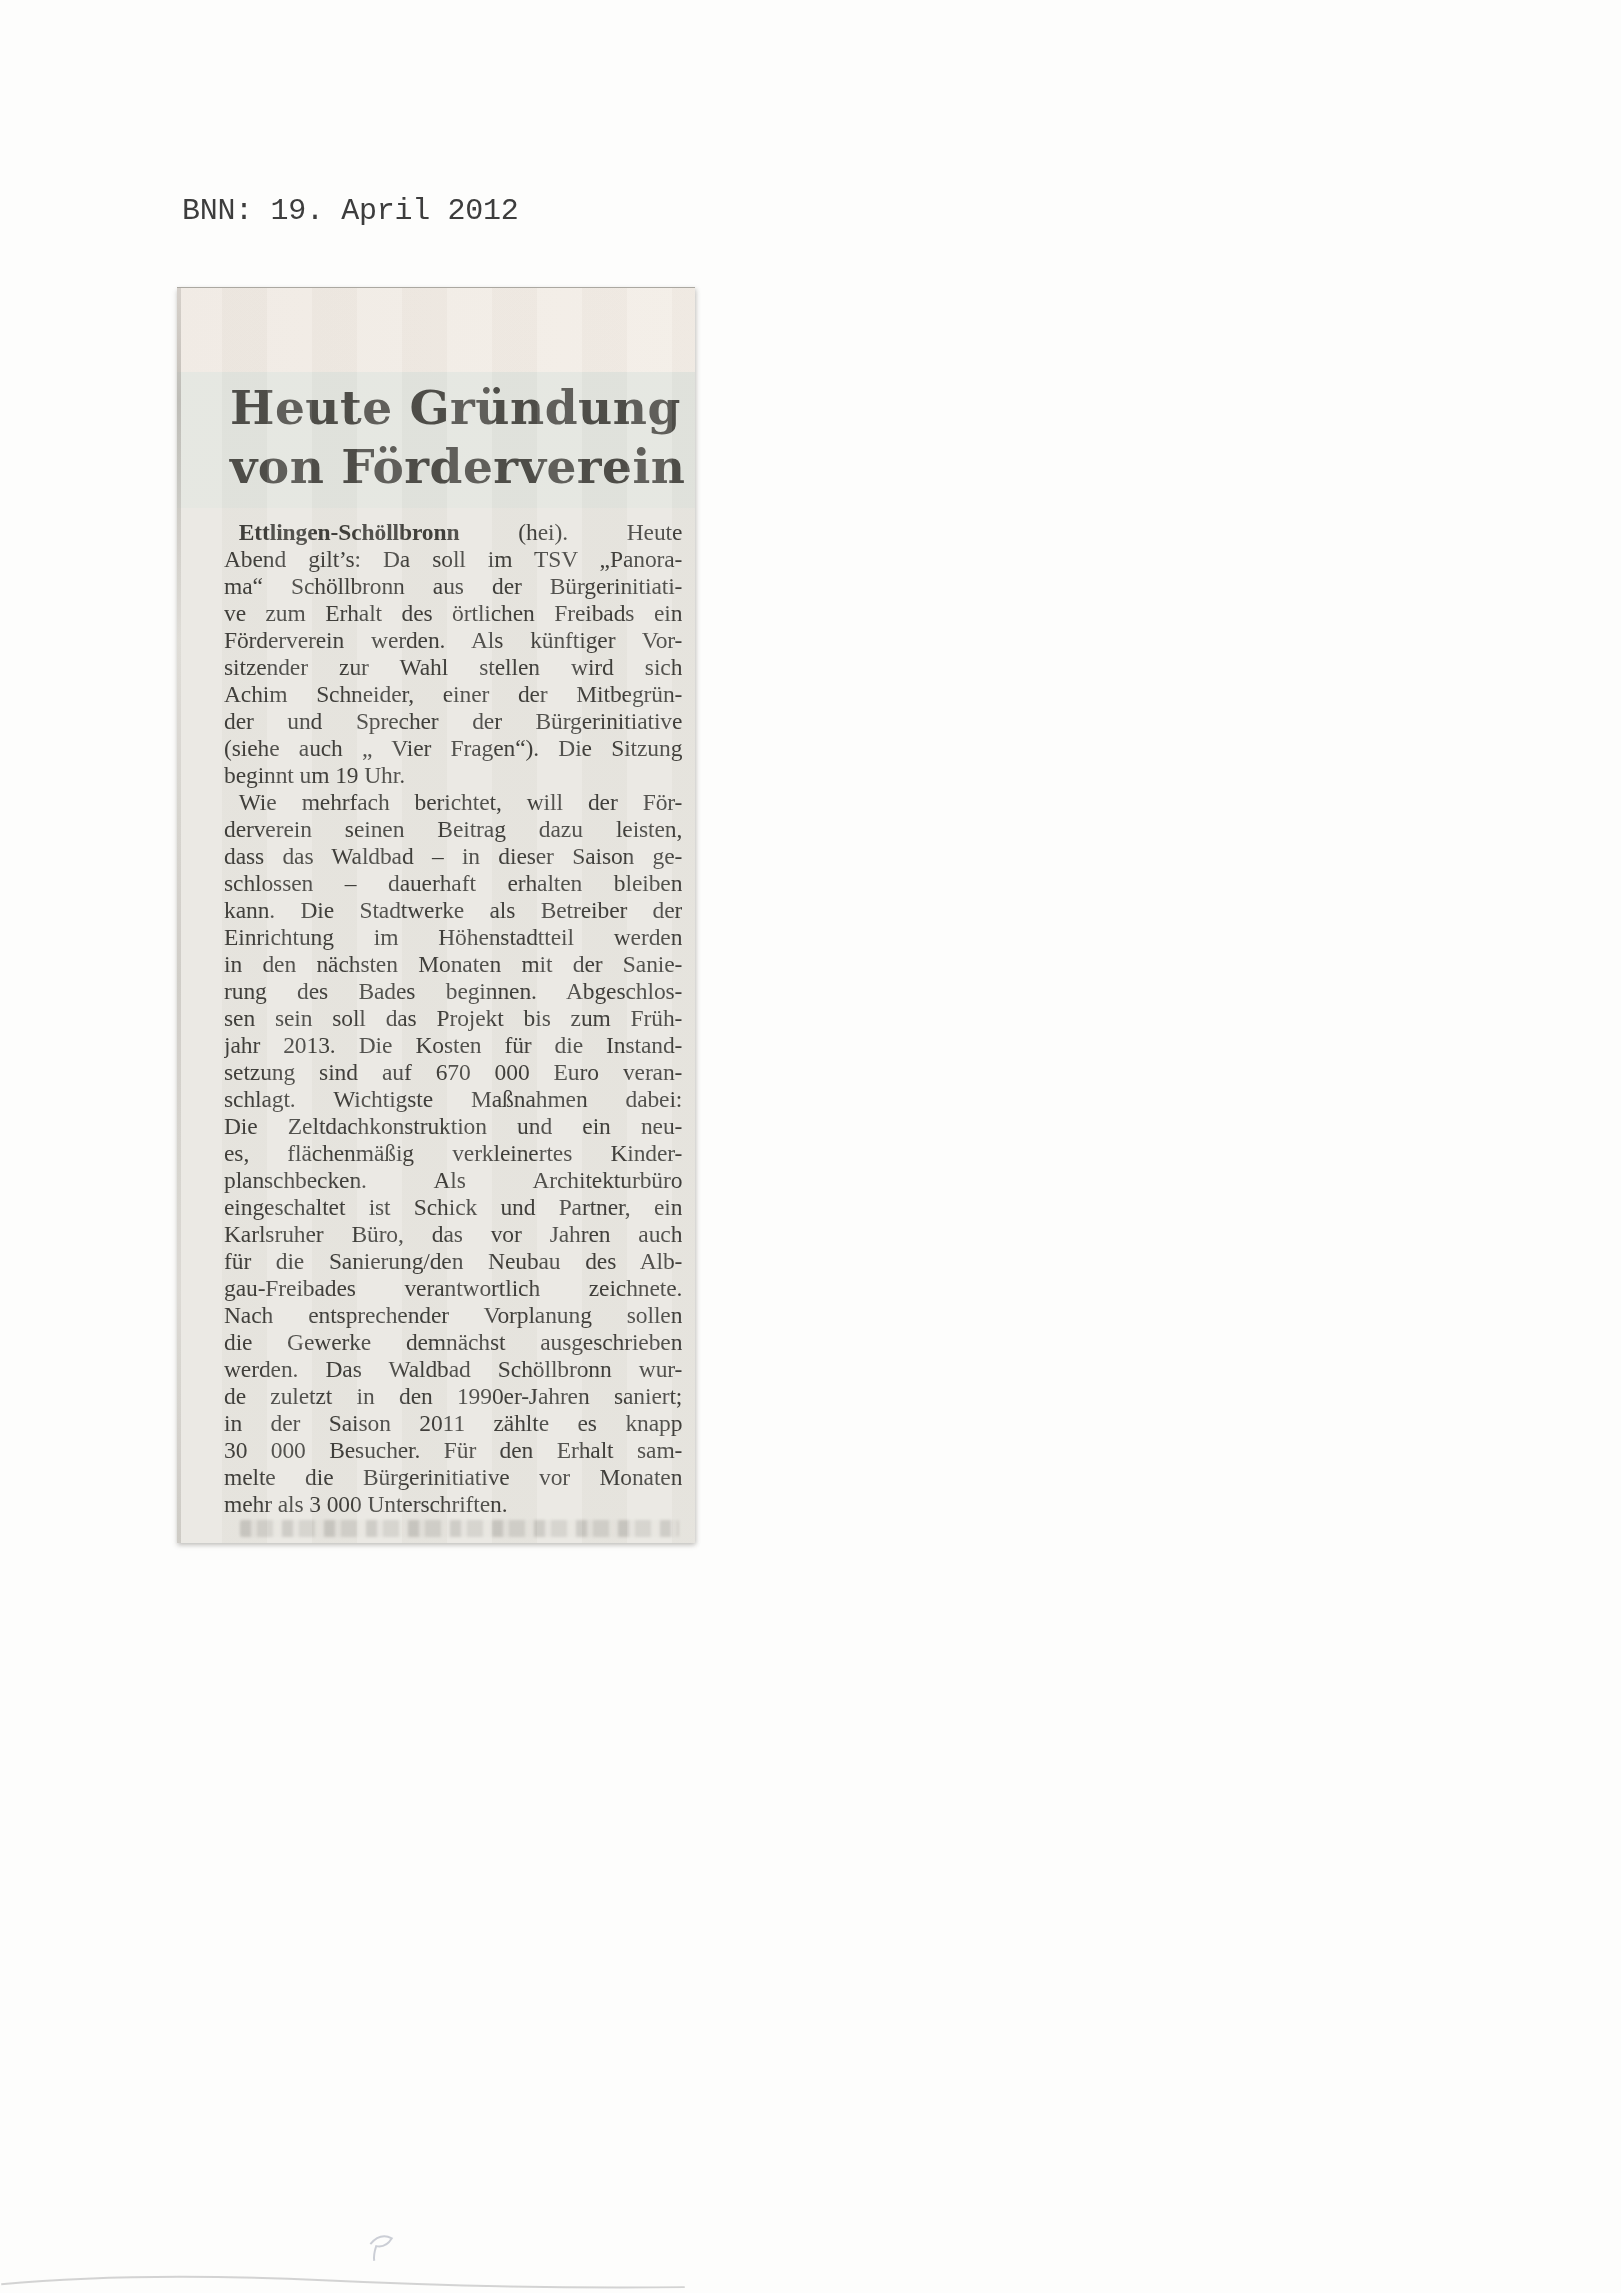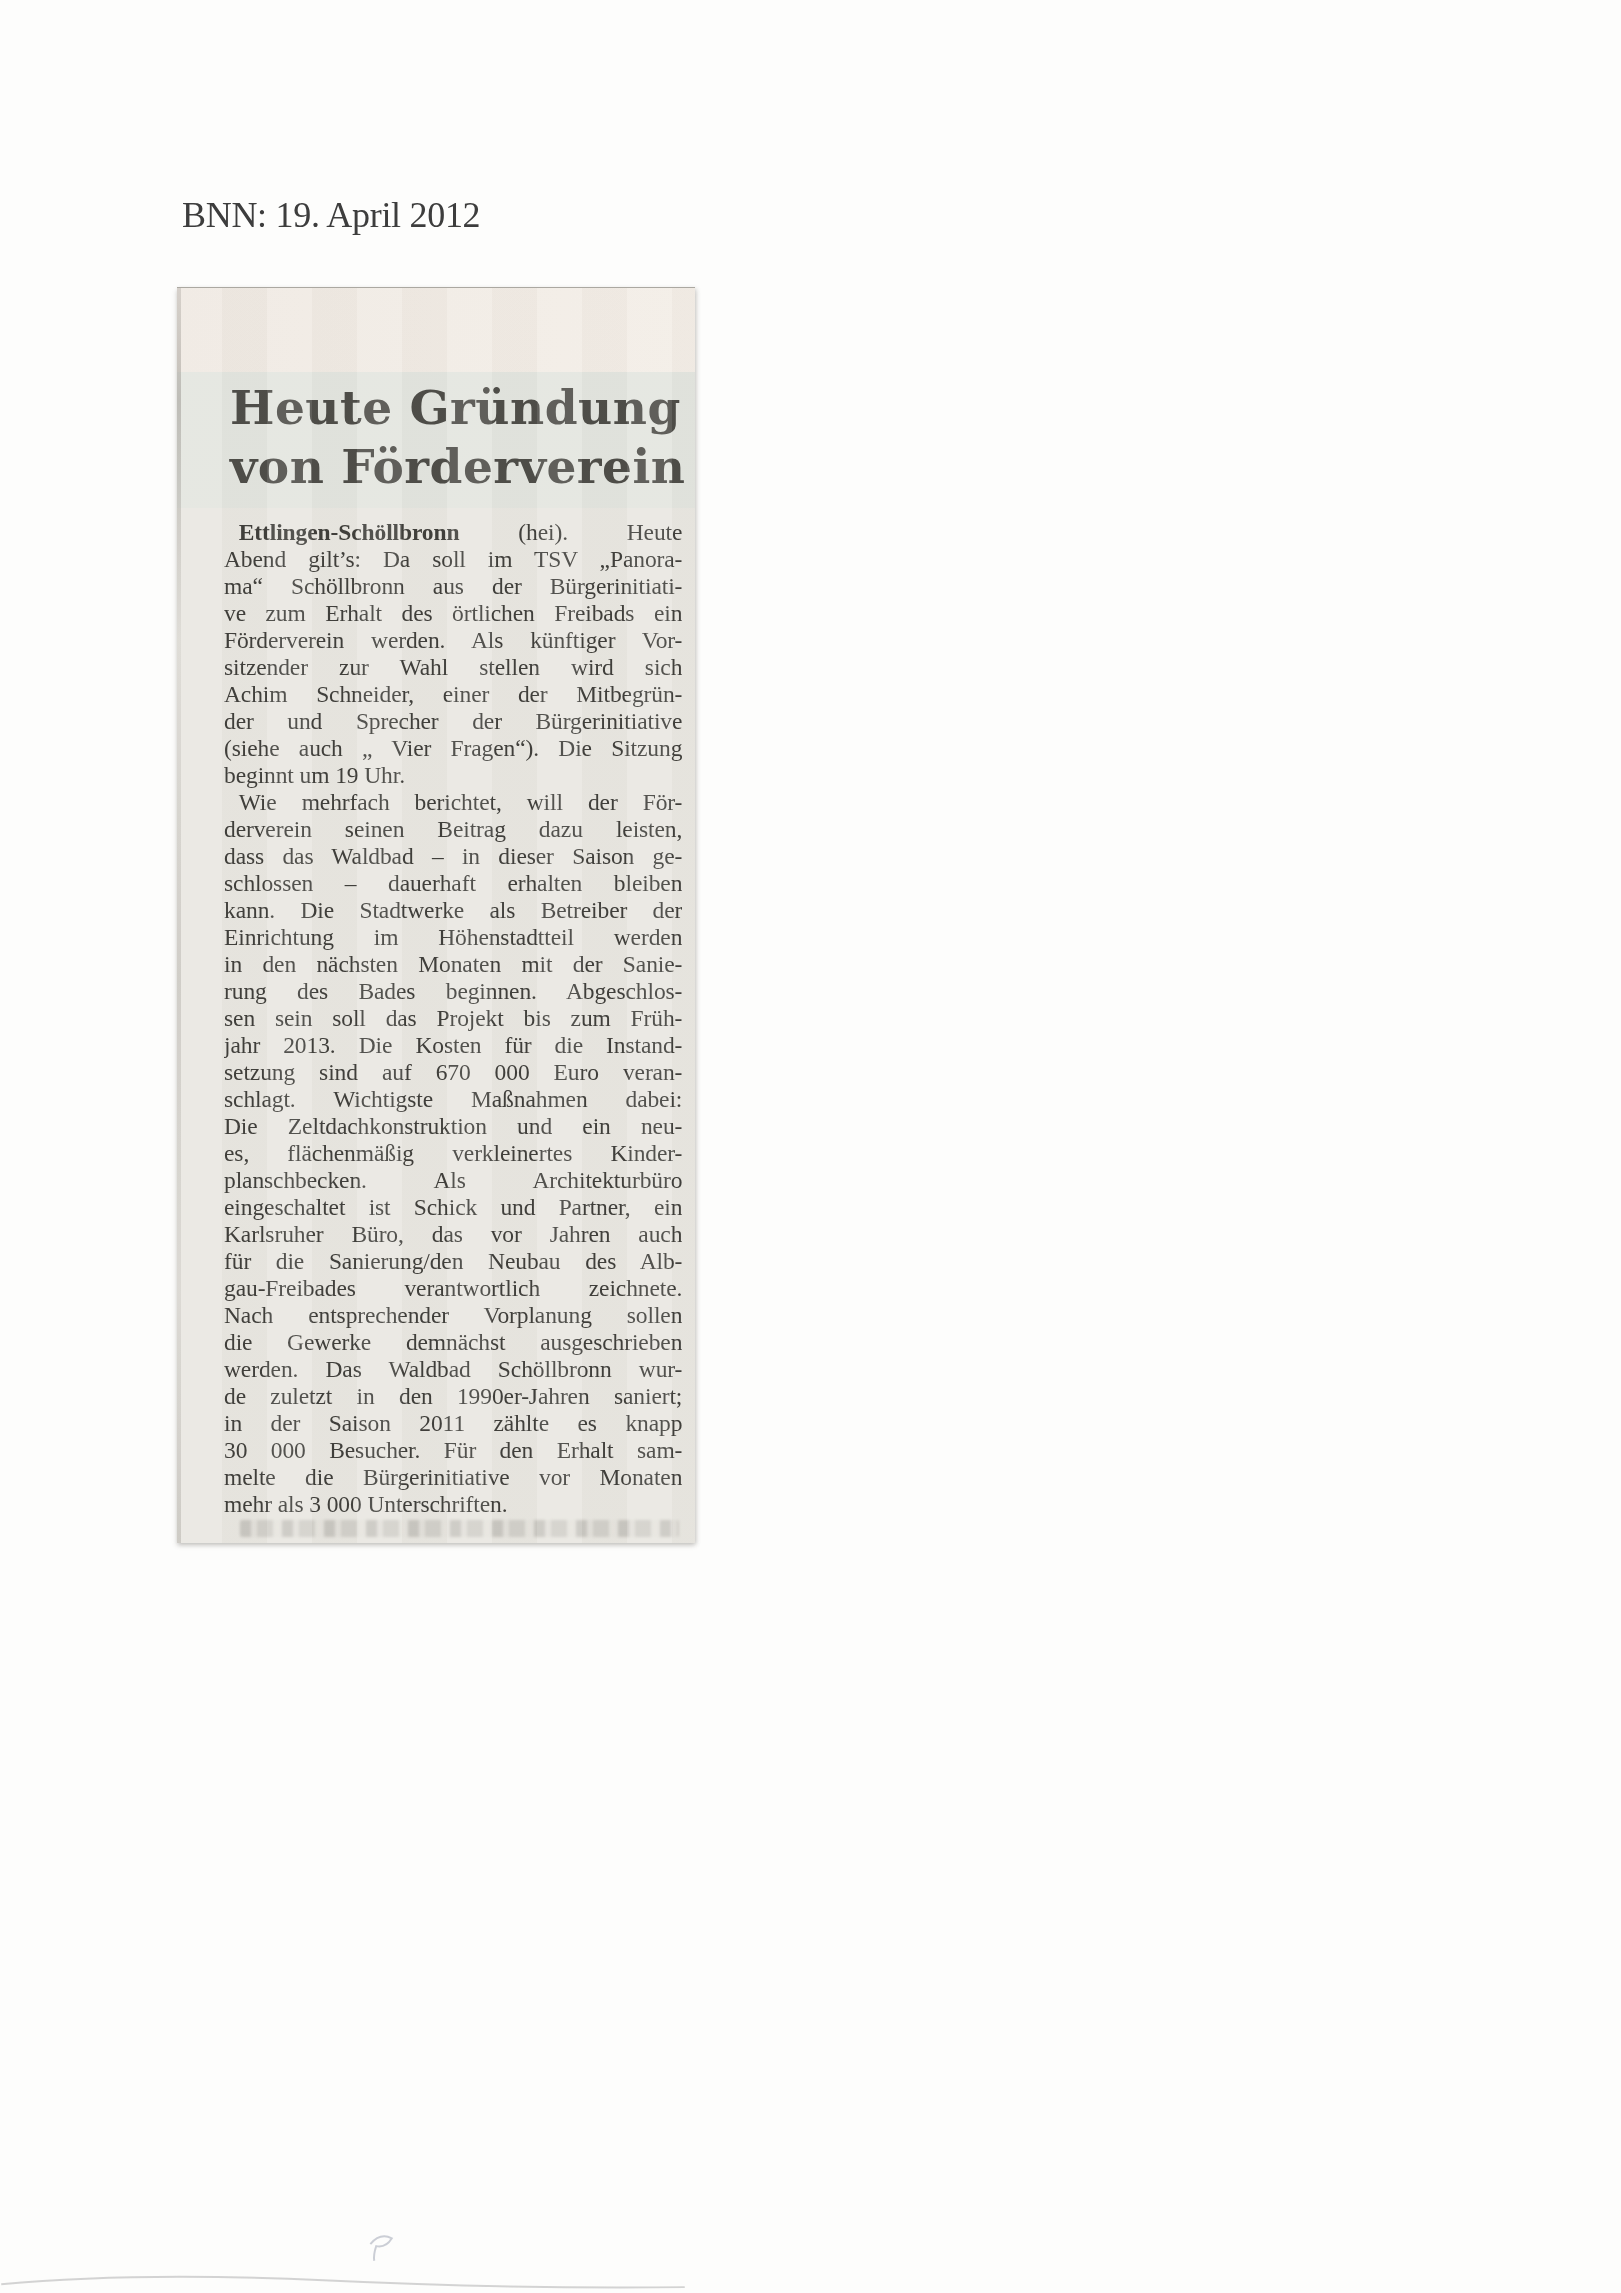--- a/index.html
+++ b/index.html
@@ -5,22 +5,22 @@
   html,body { margin:0; padding:0; }
   body {
     width:1621px; height:2294px; position:relative;
     background:#fdfdfc; overflow:hidden;
     font-family:"Liberation Serif", serif;
   }
 
   
   .annotation {
     position:absolute; left:182px; top:194px;
-    font-family:Liberation Serif, serif;
-    font-size:36px; letter-spacing:-0.3px; color:#3d3d3d;
+    font-family:Liberation Mono, monospace;
+    font-size:30px; letter-spacing:-0.3px; color:#3d3d3d;
   }
 
   
   .clipping {
     position:absolute; left:177px; top:287px; width:518px; height:1255px;
     background:#e9e7e1;
     border-top:1px solid rgba(110,105,98,.5);
     box-shadow: 0 2.9px 4.9px rgba(100,95,88,.30), 2px 1px 3.9px rgba(100,95,88,.15);
   }
   

